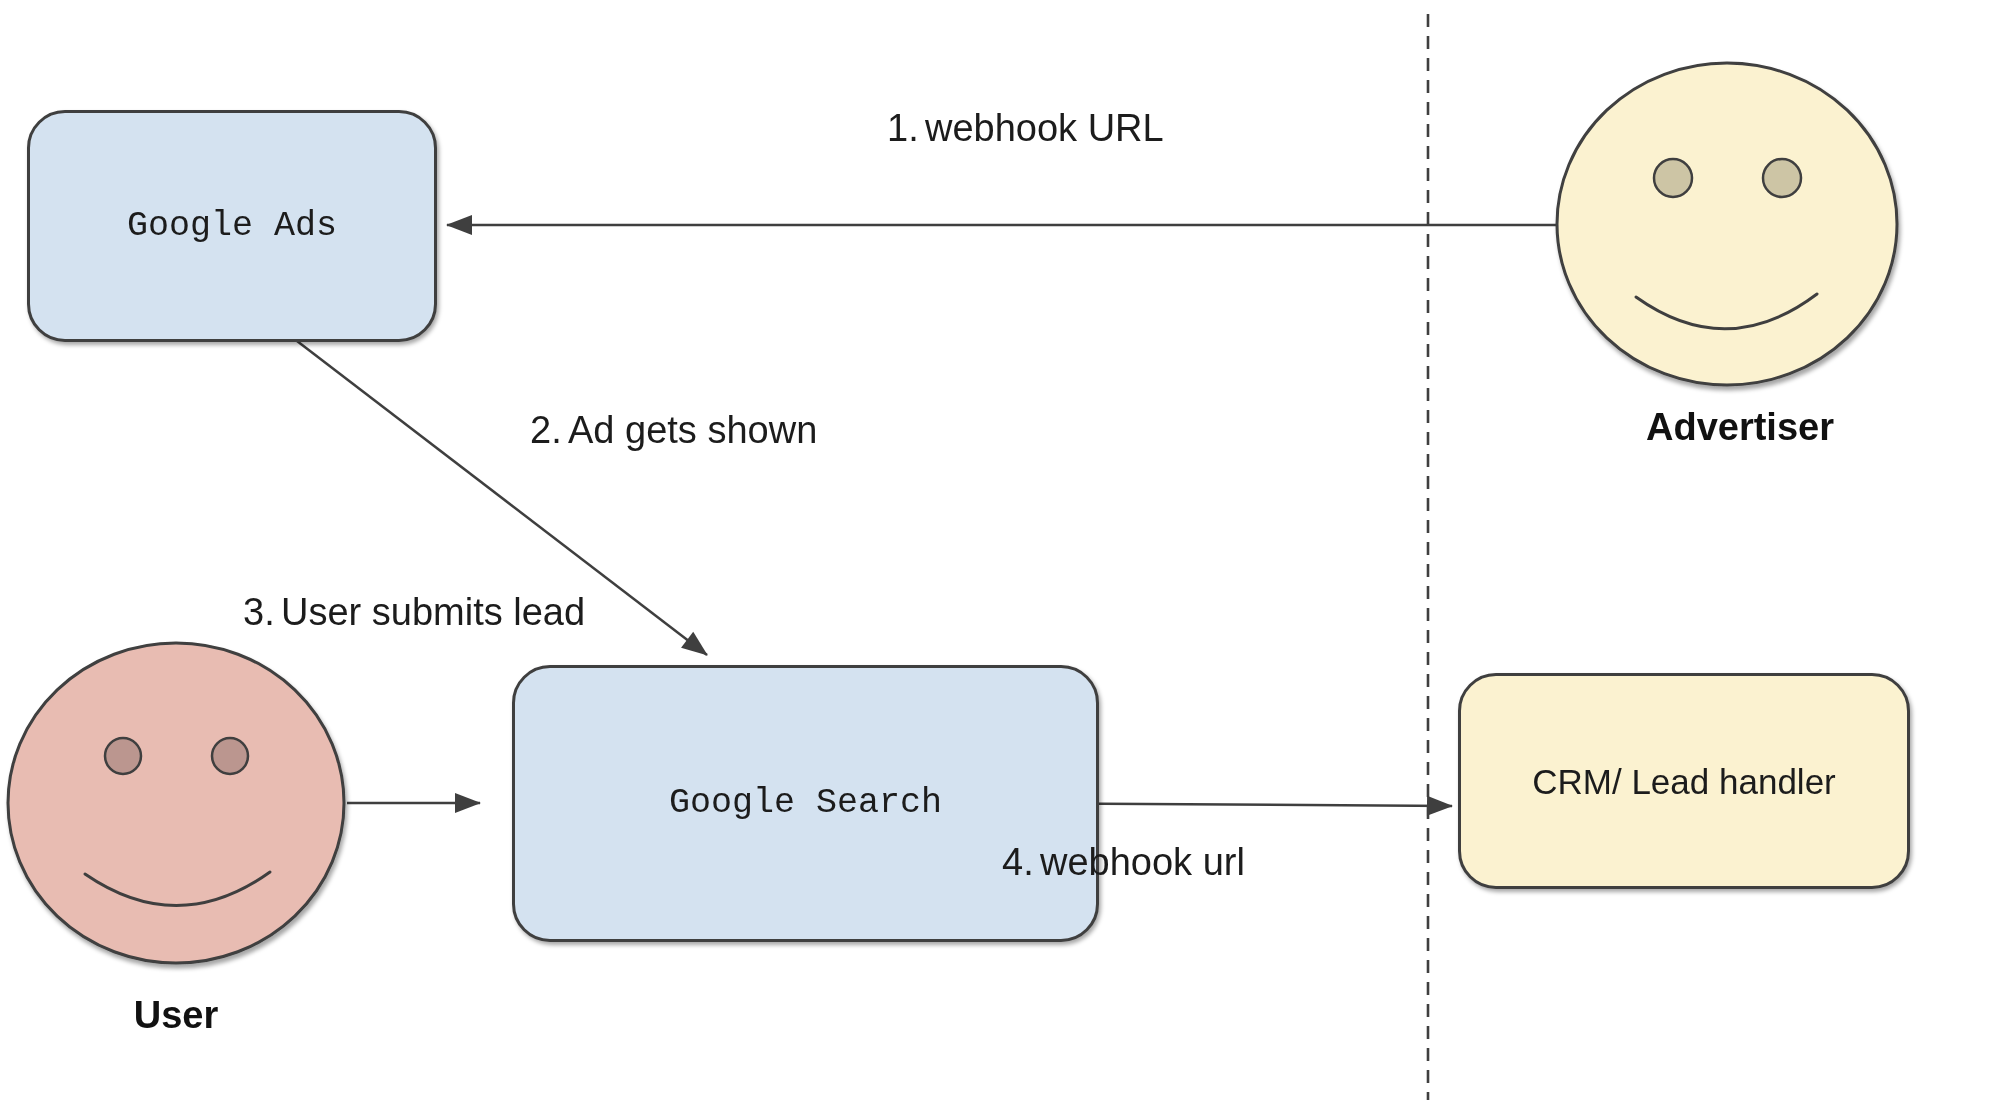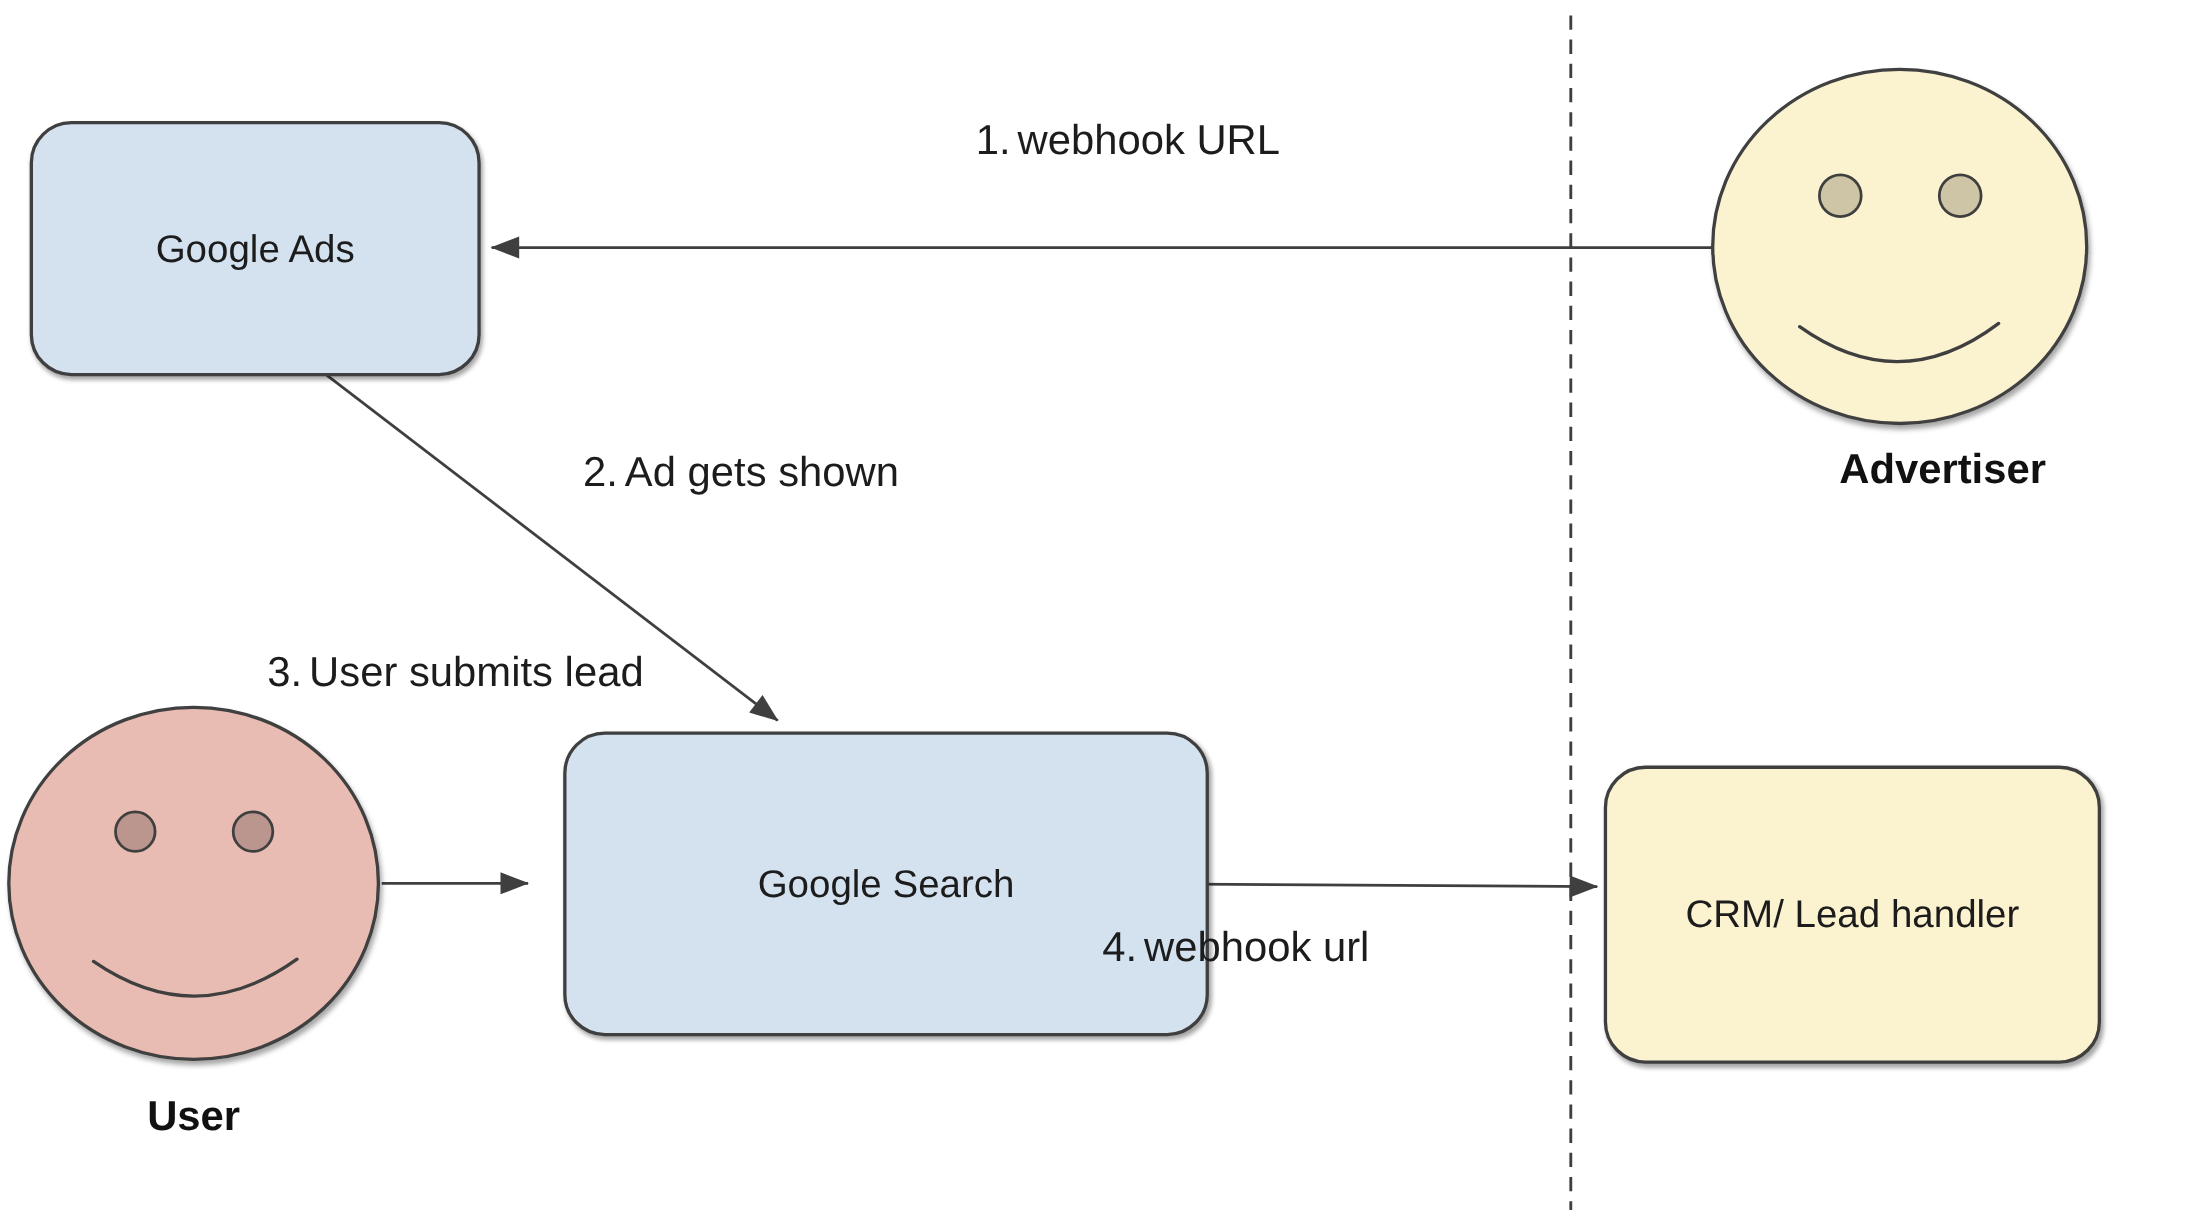--- a/index.html
+++ b/index.html
@@ -29,25 +29,25 @@
     border-radius: 38px;
     display: flex;
     align-items: center;
     justify-content: center;
     text-align: center;
     color: #1c1c1c;
     font-size: 35px;
     line-height: 41px;
     box-shadow: 2px 3px 4px rgba(0,0,0,0.35);
   }
-  .node-blue   { background: #d4e2f0; }
+  .node-blue   { background: #d4e2f0; font-family: Liberation Mono, monospace; }
   .node-yellow { background: #fbf2d0; }
   .node-google-ads { left: 27px;   top: 110px; width: 410px; height: 232px; }
   .node-surfaces   { left: 512px;  top: 665px; width: 587px; height: 277px; }
-  .node-crm        { left: 1458px; top: 696px; width: 452px; height: 271px; }
+  .node-crm        { left: 1458px; top: 673px; width: 452px; height: 216px; }
 
   .step-label {
     position: absolute;
     display: flex;
     color: #1c1c1c;
     font-size: 38px;
     line-height: 46px;
     white-space: nowrap;
   }
   .step-label .num { width: 38px; flex: 0 0 38px; }
@@ -59,21 +59,21 @@
   .actor-label {
     position: absolute;
     width: 400px;
     text-align: center;
     color: #111111;
     font-size: 38px;
     font-weight: 700;
     line-height: 46px;
   }
   .actor-label-user       { left: -24px;  top: 992px; }
-  .actor-label-advertiser { left: 1460px; top: 404px; text-align: right; }
+  .actor-label-advertiser { left: 1540px; top: 404px; }
 </style>
 </head>
 <body>
 
 <div class="canvas">
 
   <svg class="layer" viewBox="0 0 2004 1116">
     <defs>
       <marker id="arrowhead" markerUnits="userSpaceOnUse" markerWidth="30" markerHeight="24" refX="26" refY="12" orient="auto">
         <path d="M1,2 L27,12 L1,22 Z" fill="#3f3f3f"></path>

